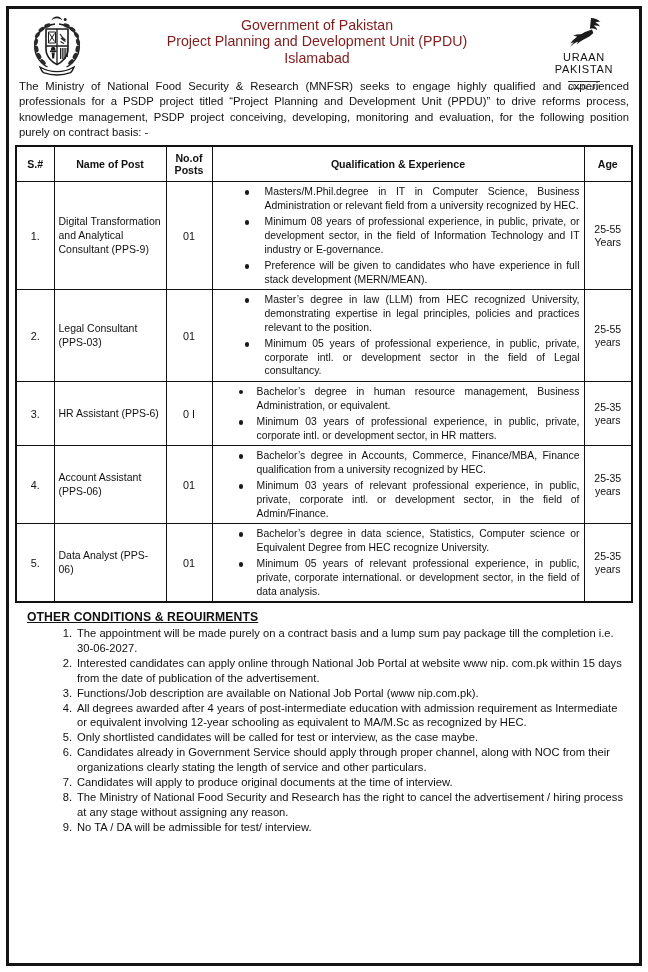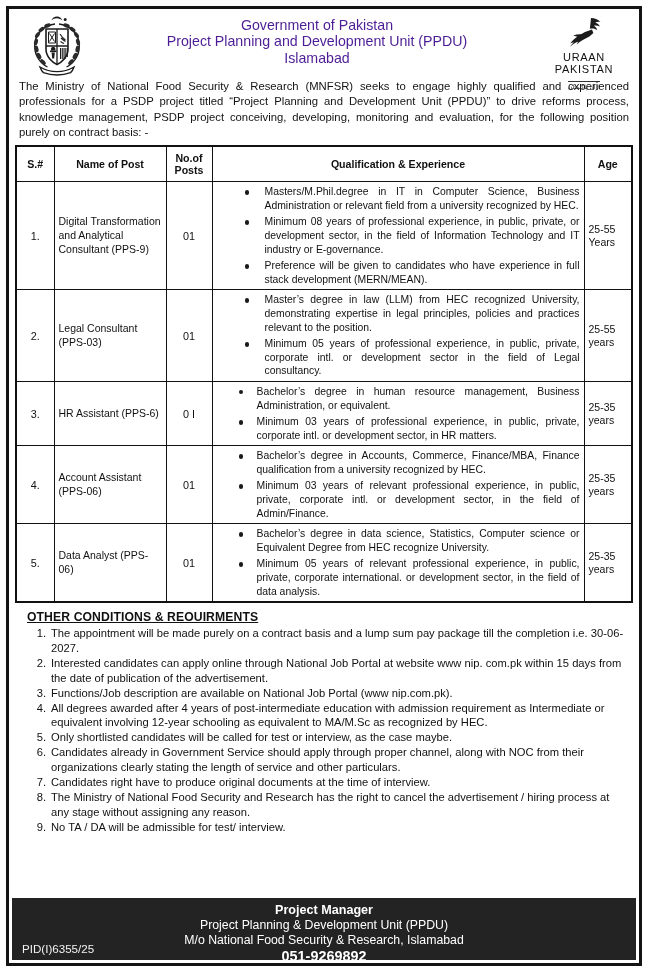--- a/index.html
+++ b/index.html
@@ -42,21 +42,21 @@
   .uraan-l1, .uraan-l2 {
     font-weight: normal; font-size: 11px; letter-spacing: .7px;
     line-height: 11.5px; color:#111;
   }
   .uraan-urdu {
     font-size: 6px; color:#222; letter-spacing:.2px; margin-top:2px;
     border-top: 1px solid #333; padding-top:1px; display:inline-block;
   }
   .header-center { flex: 1 1 auto; text-align: center; padding-top: 2px; }
   .header-center div {
-    font-size: 14.2px; line-height: 16.4px; color:#4c1d95;
+    font-size: 14.2px; line-height: 16.4px; color:#7f1d1d;
     font-family: "Liberation Sans", sans-serif;
   }
 
   
   .banner {
     margin: 1px 2px 6px 2px;
     background: #232323;
     border-radius: 26px;
     height: 42px;
     display:flex; align-items:center; justify-content:center;
@@ -98,21 +98,21 @@
     padding: 5px 2px;
   }
   .col-sn   { width: 38px; }
   .col-post { width: 112px; }
   .col-no   { width: 46px; }
   .col-age  { width: 48px; }
 
   td.sn { text-align:center; font-size: 10.8px; }
   td.post { font-size: 10.5px; line-height: 13.6px; padding-left: 12px; }
   td.no { text-align:center; font-size: 10.8px; }
-  td.age { font-size: 10.5px; line-height: 13px; }
+  td.age { text-align:center; font-size: 10.5px; line-height: 13px; }
   td.qual { padding: 4px 8px 4px 4px; vertical-align: top; }
 
   ul.quals { list-style: none; margin: 0; padding: 0; }
   ul.quals li {
     position: relative;
     padding-left: 48px;
     font-size: 10.4px;
     line-height: 13.6px;
     text-align: justify;
     margin-bottom: 3px;
@@ -139,20 +139,21 @@
   }
   ol.conds { margin: 0; padding: 0 8px 0 34px; list-style: none; counter-reset: c; }
   ol.conds li {
     counter-increment: c;
     position: relative;
     font-size: 11.2px;
     line-height: 14.6px;
     padding-left: 2px;
     margin-bottom: 0.5px;
     text-align: left;
+    margin-left: 26px;
   }
   ol.conds li::before {
     content: counter(c) ".";
     position: absolute;
     left: -18px;
     width: 15px;
     text-align: right;
   }
 
   
@@ -339,29 +340,20 @@
     </table>
 
     <div class="cond-title">OTHER CONDITIONS &amp; REOUIRMENTS</div>
     <ol class="conds">
       <li>The appointment will be made purely on a contract basis and a lump sum pay package till the completion i.e. 30-06-2027.</li>
       <li>Interested candidates can apply online through National Job Portal at website www nip. com.pk within 15 days from the date of publication of the advertisement.</li>
       <li>Functions/Job description are available on National Job Portal (www nip.com.pk).</li>
       <li>All degrees awarded after 4 years of post-intermediate education with admission requirement as Intermediate or equivalent involving 12-year schooling as equivalent to MA/M.Sc as recognized by HEC.</li>
       <li>Only shortlisted candidates will be called for test or interview, as the case maybe.</li>
       <li>Candidates already in Government Service should apply through proper channel, along with NOC from their organizations clearly stating the length of service and other particulars.</li>
-      <li>Candidates right have to produce original documents at the time of interview.</li>
+      <li>Candidates will apply to produce original documents at the time of interview.</li>
       <li>The Ministry of National Food Security and Research has the right to cancel the advertisement / hiring process at any stage without assigning any reason.</li>
       <li>No TA / DA will be admissible for test/ interview.</li>
     </ol>
 
-    <div class="footer">
-      <div class="footer-center">
-        <div class="f1">Project Manager</div>
-        <div class="f2">Project Planning &amp; Development Unit (PPDU)</div>
-        <div class="f3">M/o National Food Security &amp; Research, Islamabad</div>
-        <div class="f4">051-9269892</div>
-      </div>
-      <div class="pid">PID(I)6355/25</div>
-    </div>
 
   </div>
 </div>
 
 </body></html>

